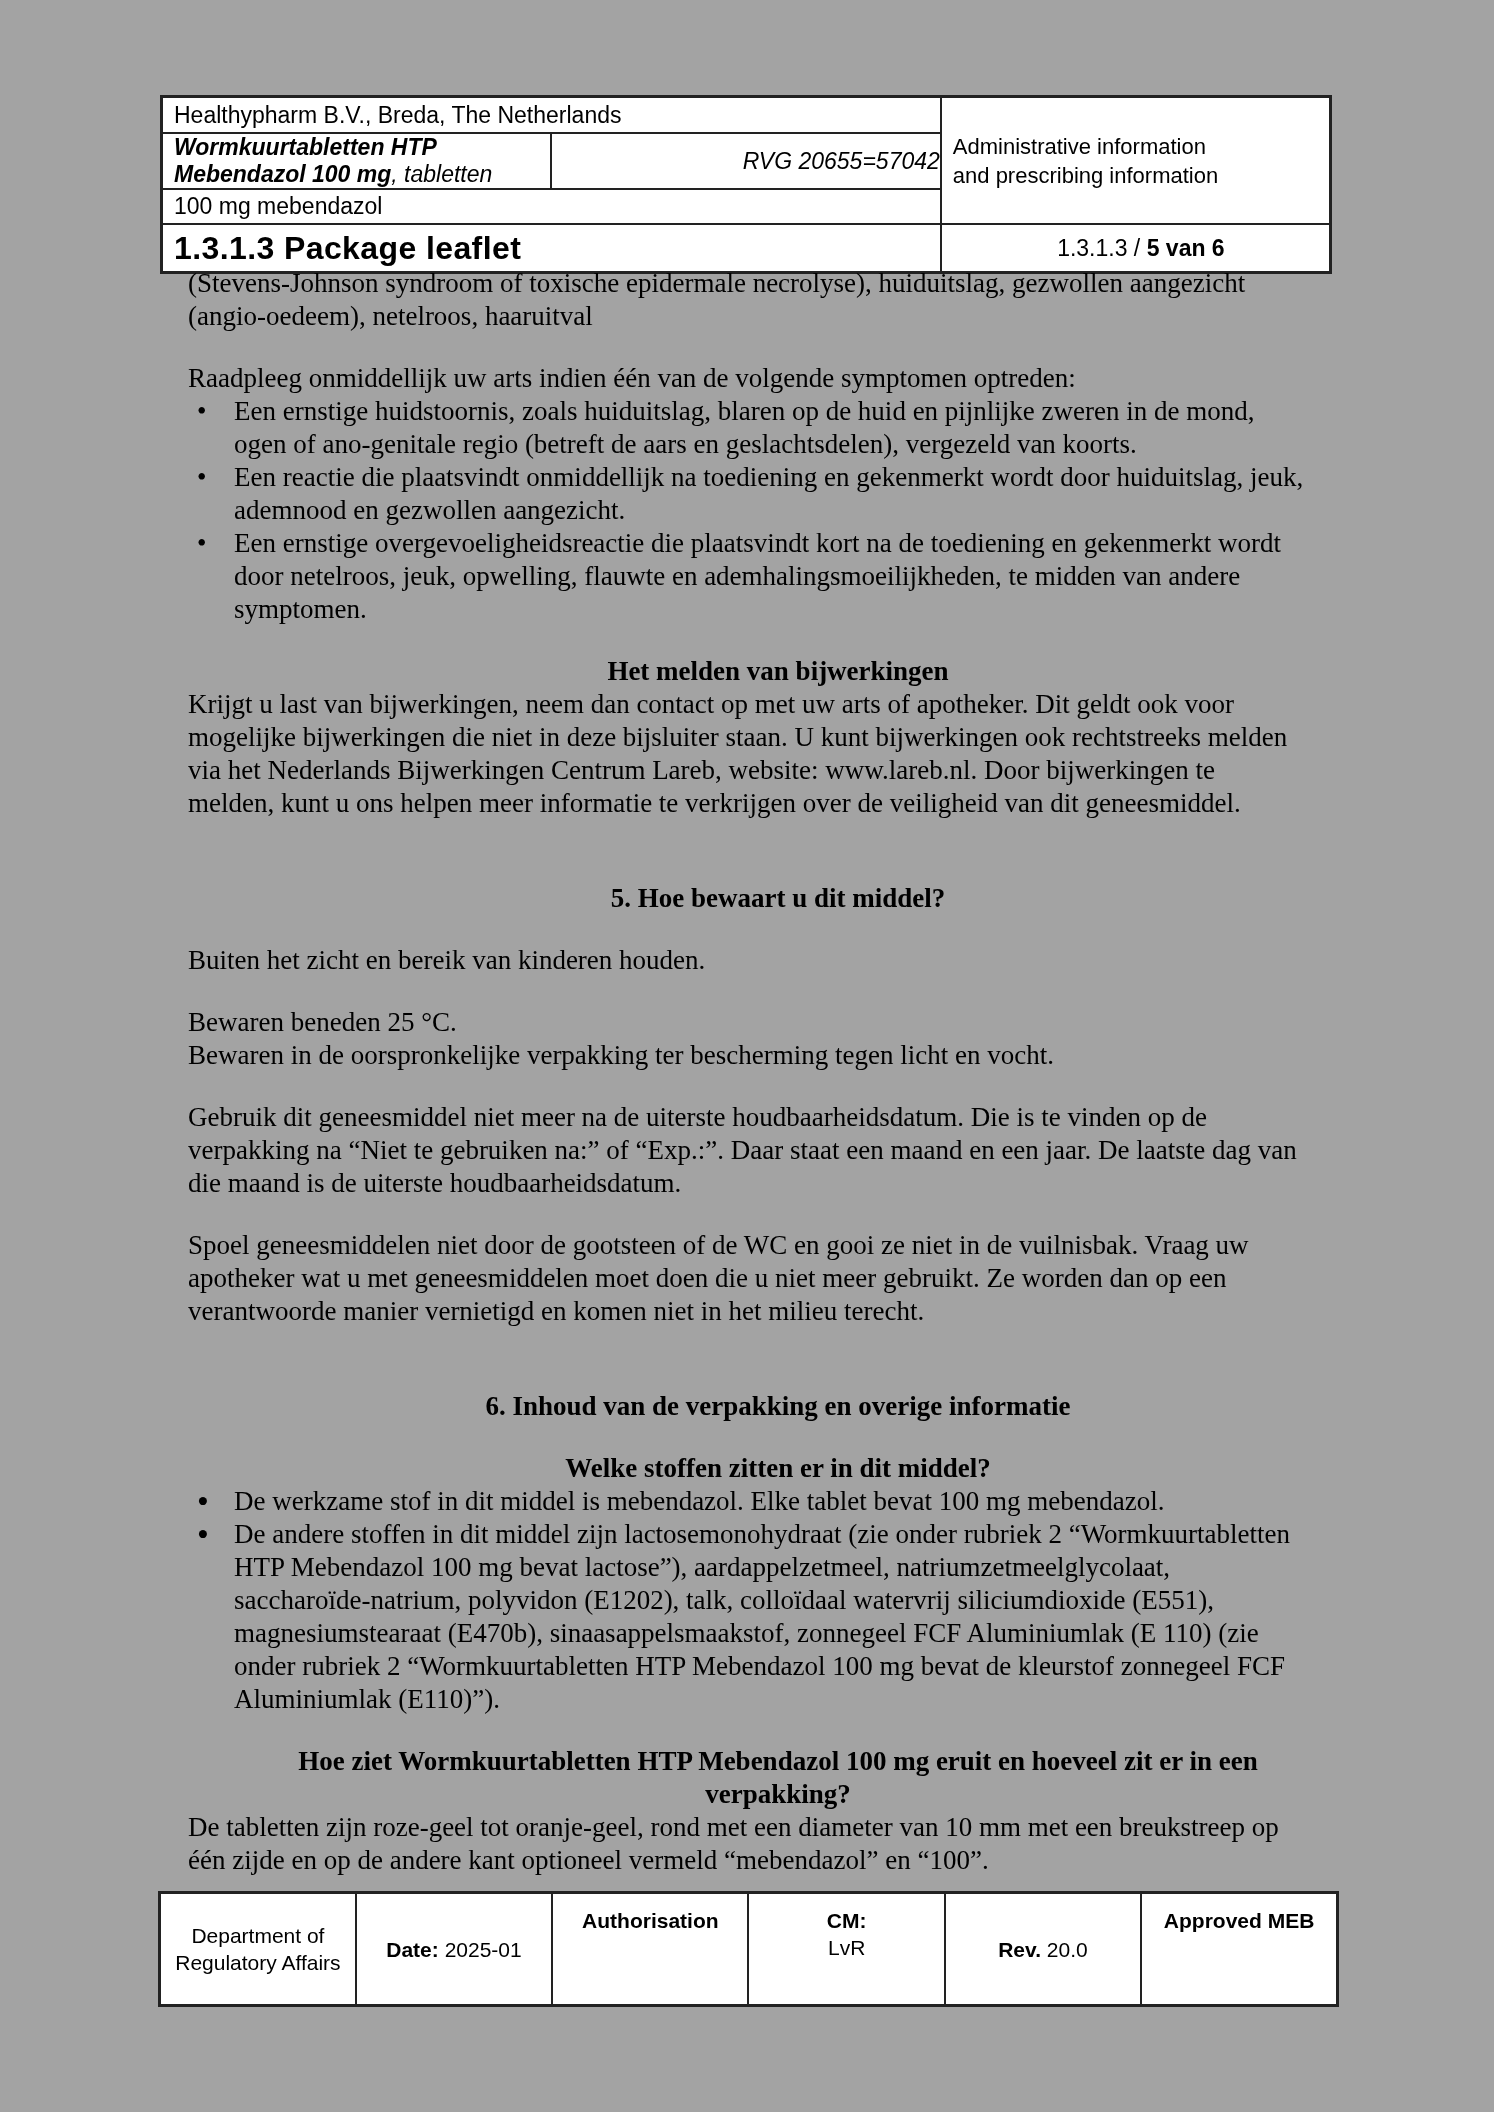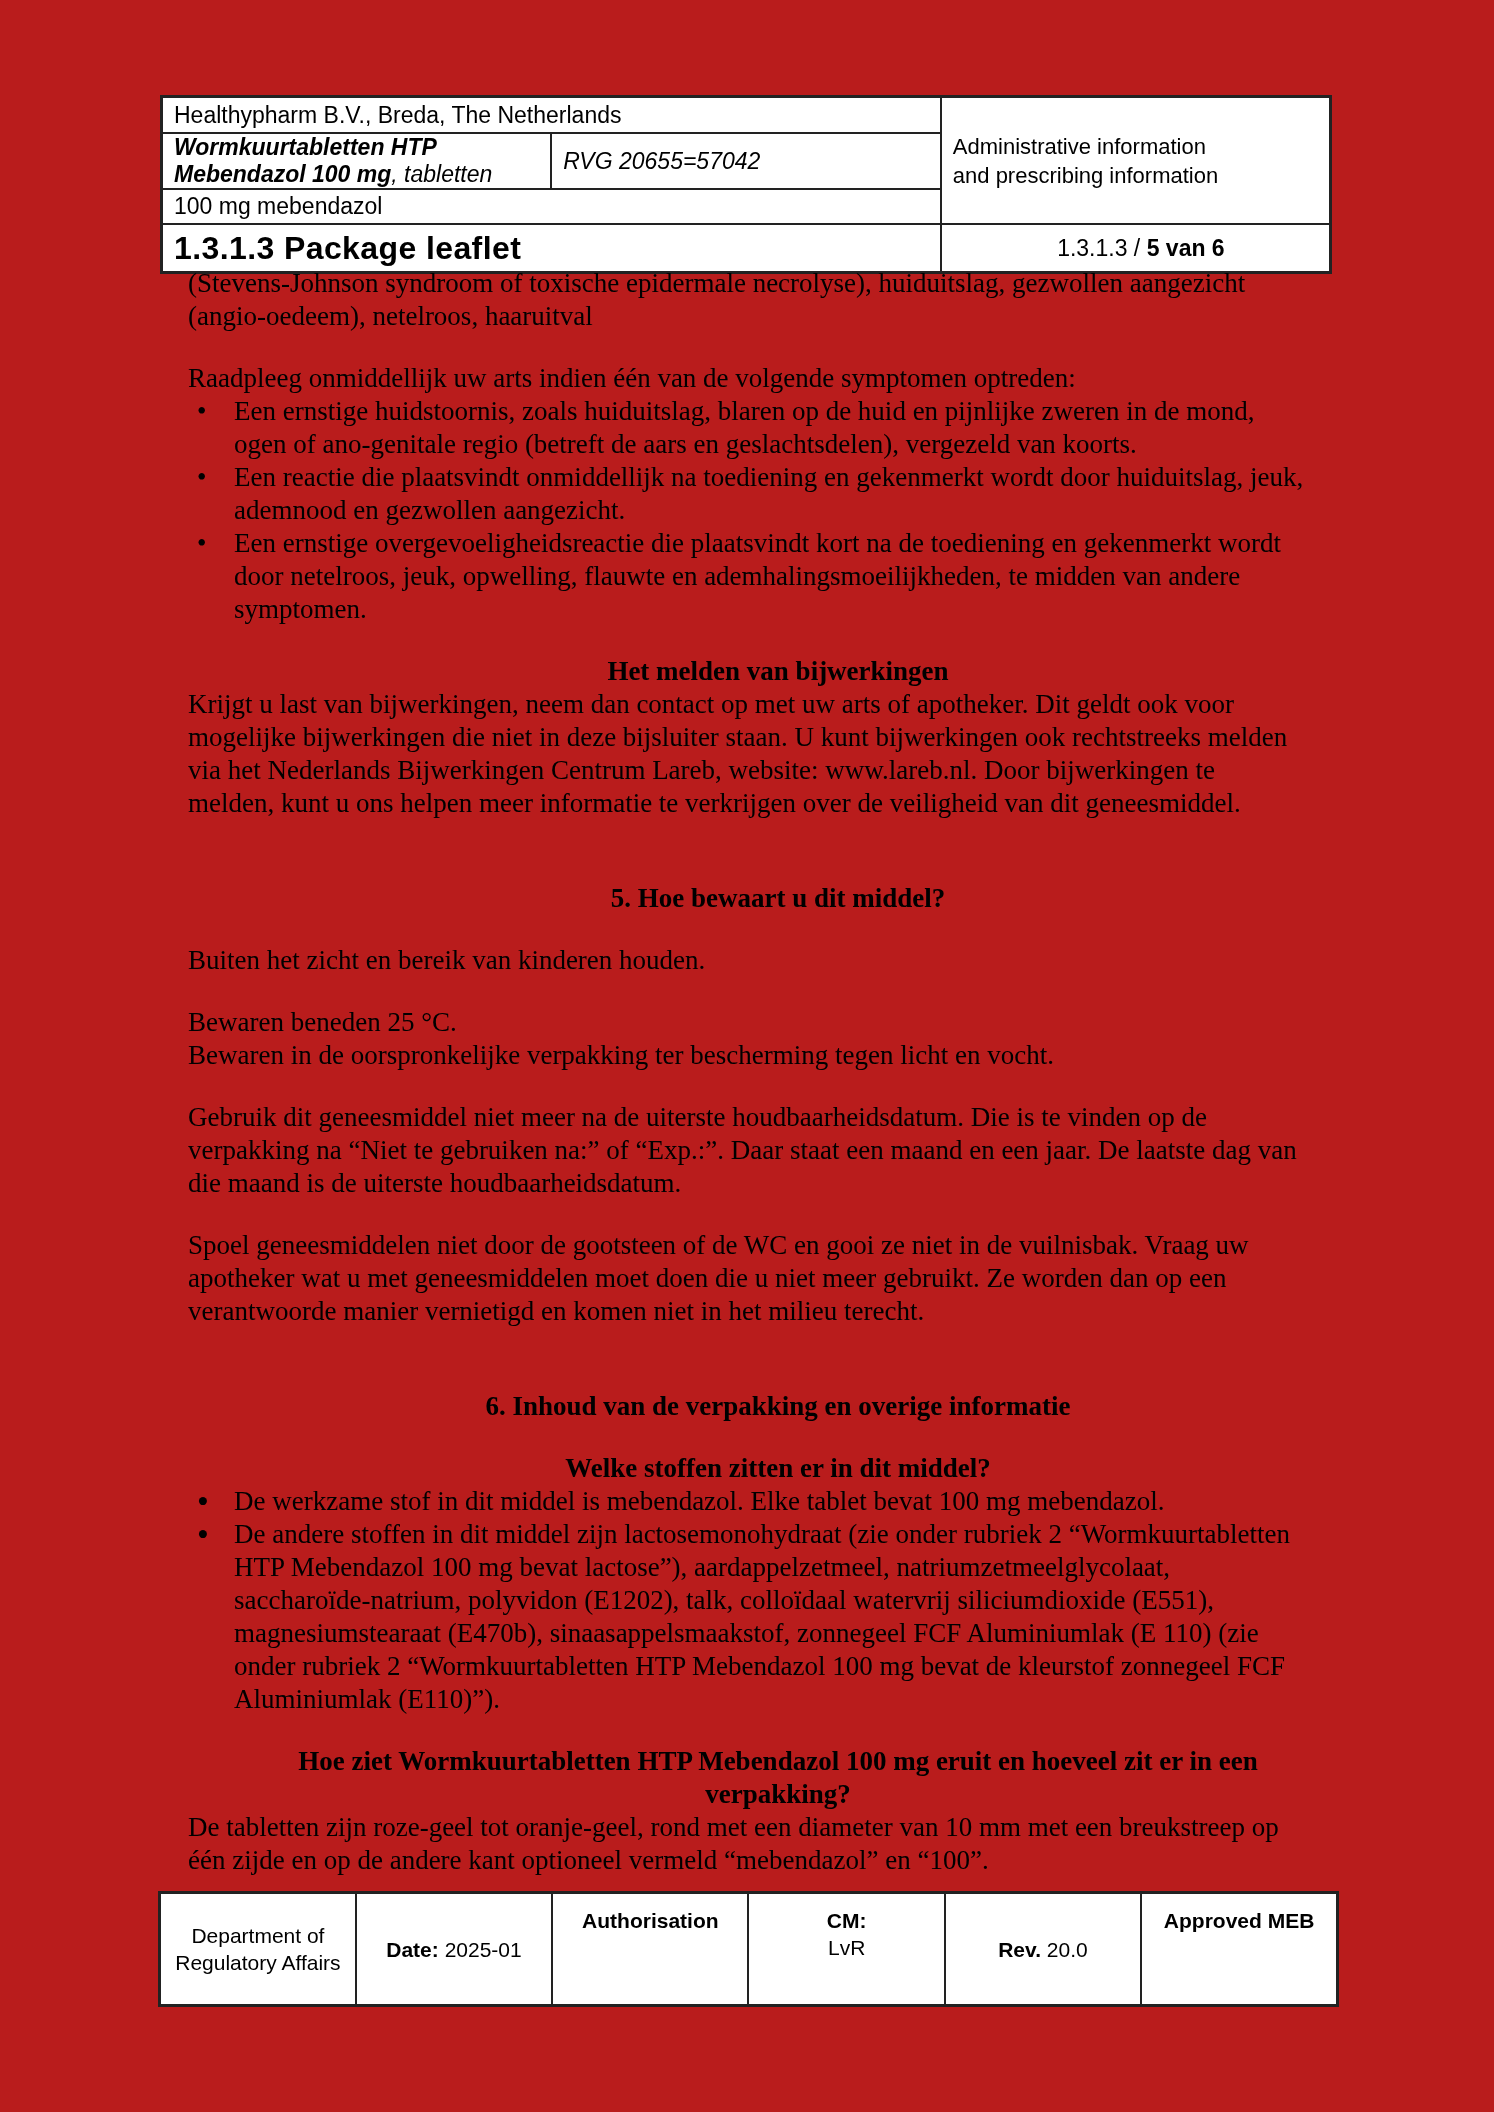--- a/index.html
+++ b/index.html
@@ -1,19 +1,19 @@
 <!DOCTYPE html>
 <html><head>
 <meta charset="utf-8">
 <style>
   html,body{margin:0;padding:0;background:#e8e8e8;}
   .page{
     position:relative;
     width:1494px;height:2112px;
-    background:#b91c1c;
+    background:#a3a3a3;
     margin:0 auto;
     font-family:"Liberation Serif", serif;
     color:#000;
     overflow:hidden;
   }
 
   
   table.hdr{
     position:absolute;left:160px;top:95px;
     width:1172px;
@@ -29,21 +29,21 @@
     background:#fff;
     overflow:hidden;
   }
   table.hdr tr.r1 td{height:34px;}
   table.hdr tr.r2 td{height:34px;}
   table.hdr tr.r3 td{height:33px;}
   table.hdr tr.r4 td{height:46px;}
   table.hdr{border:3px solid #222;}
   td.prod-name span.pn{font-weight:bold;font-style:italic;}
   td.prod-name span.pf{font-style:italic;}
-  td.rvg{font-style:italic;text-align:left;padding-left:0;}
+  td.rvg{font-style:italic;text-align:right;padding-left:0;}
   td.admin{
     text-align:left;padding:0 6px;
     font-size:22px;line-height:29px;
     white-space:pre-line;vertical-align:middle;
   }
   td.sect{
     background:#d2d2d2;
     font-weight:bold;font-size:32px;letter-spacing:.4px;
     padding-left:14px;
     border-top:3px solid #222;

